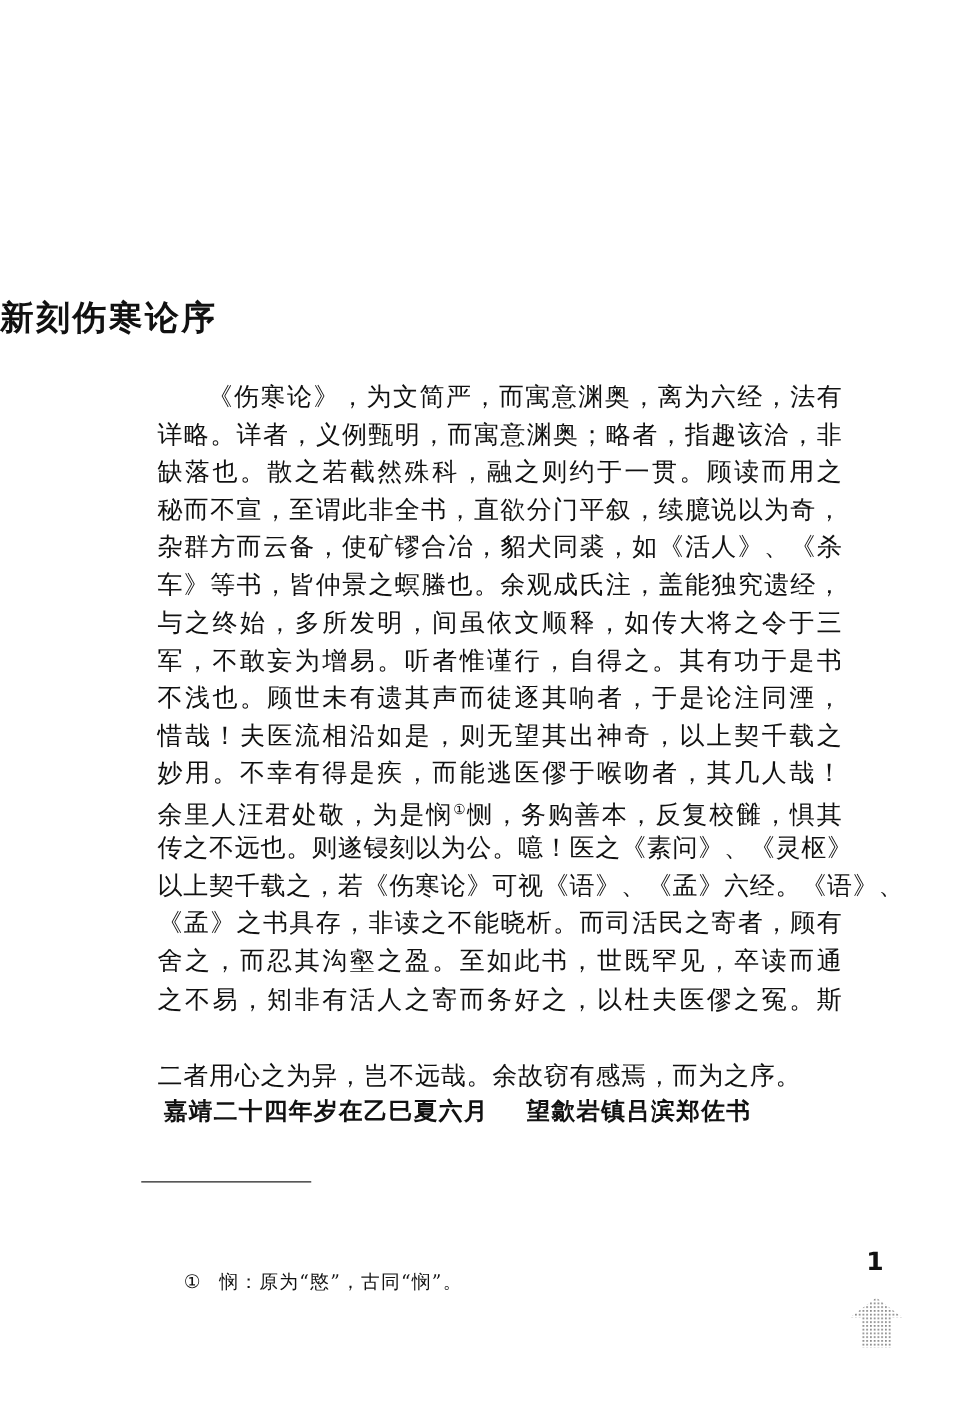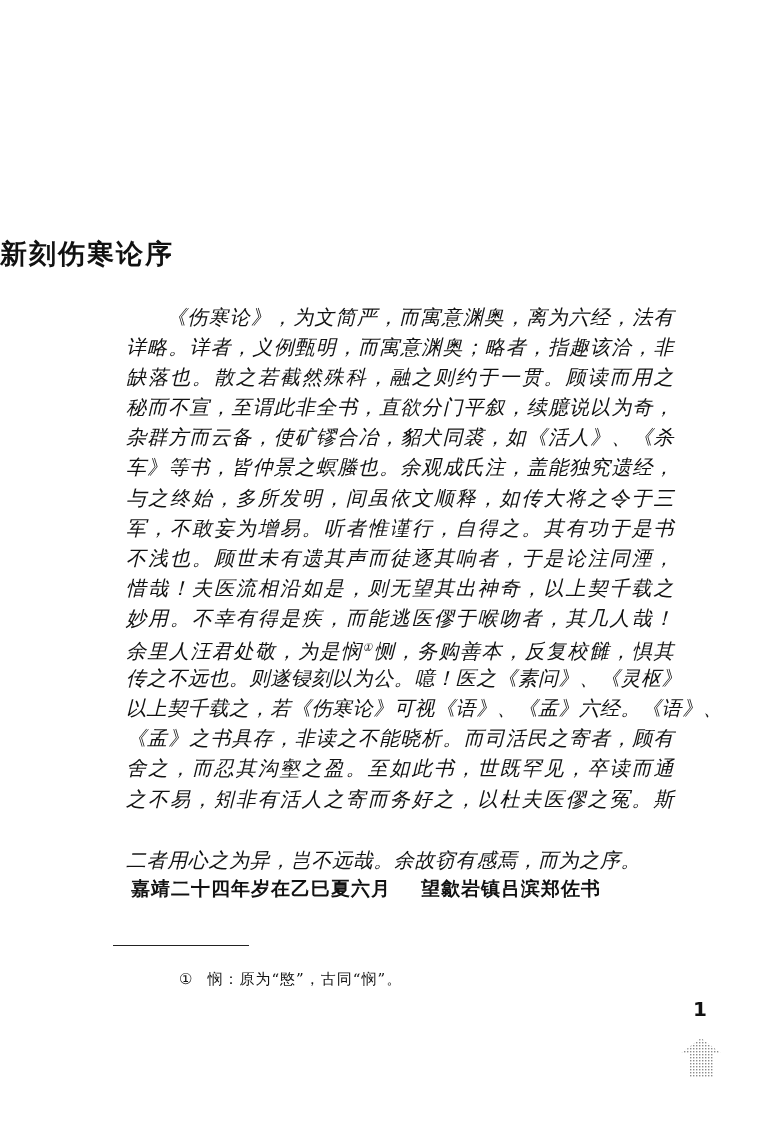--- a/index.html
+++ b/index.html
@@ -9,41 +9,41 @@
     font-family: "DejaVu Serif", "Liberation Serif", serif;
   }
   .page-title {
     position: absolute; left: 0; top: 210px; width: 764px;
     text-align: left; font-size: 27px; font-weight: bold;
     letter-spacing: 2px;
     font-family: "DejaVu Sans", "Liberation Sans", sans-serif;
     margin-top: 26px;
   }
   .body-text {
-    position: absolute; left: 126px; top: 302px; width: 548px; font-style: italic;
+    position: absolute; left: 126px; top: 302px; width: 548px;
   }
   .line {
     height: 30.1px; line-height: 30.1px; font-size: 20px;
     white-space: nowrap; letter-spacing: 0.6px;
     text-align: justify; text-align-last: justify;
   }
   .line.first { padding-left: 40px; }
   .line.last { text-align-last: left; margin-top: 31px; }
   .signature {
     position: absolute; left: 131px; top: 876px; font-size: 19px; font-weight: bold;
     white-space: nowrap; letter-spacing: 1px;
   }
   .signature .gap { display: inline-block; width: 30px; }
   .footnote-rule {
     position: absolute; left: 113px; top: 945px; width: 136px; height: 0;
     border-top: 1.5px solid #222;
   }
   .footnote {
-    position: absolute; left: 147px; top: 970px; font-size: 15px;
-    white-space: nowrap; letter-spacing: 1px; margin-left: 32px;
+    position: absolute; left: 147px; top: 1016px; font-size: 15px;
+    white-space: nowrap; letter-spacing: 1px;
   }
   .footnote .marker { margin-right: 14px; }
   .page-number {
     position: absolute; left: 693px; top: 997px; font-size: 20px; font-weight: bold;
     font-family: "DejaVu Sans", "Liberation Sans", sans-serif;
   }
   .stamp {
     position: absolute; left: 678px; top: 1036px; width: 46px; height: 44px;
   }
   .sup { font-size: 11px; vertical-align: 7px; }

